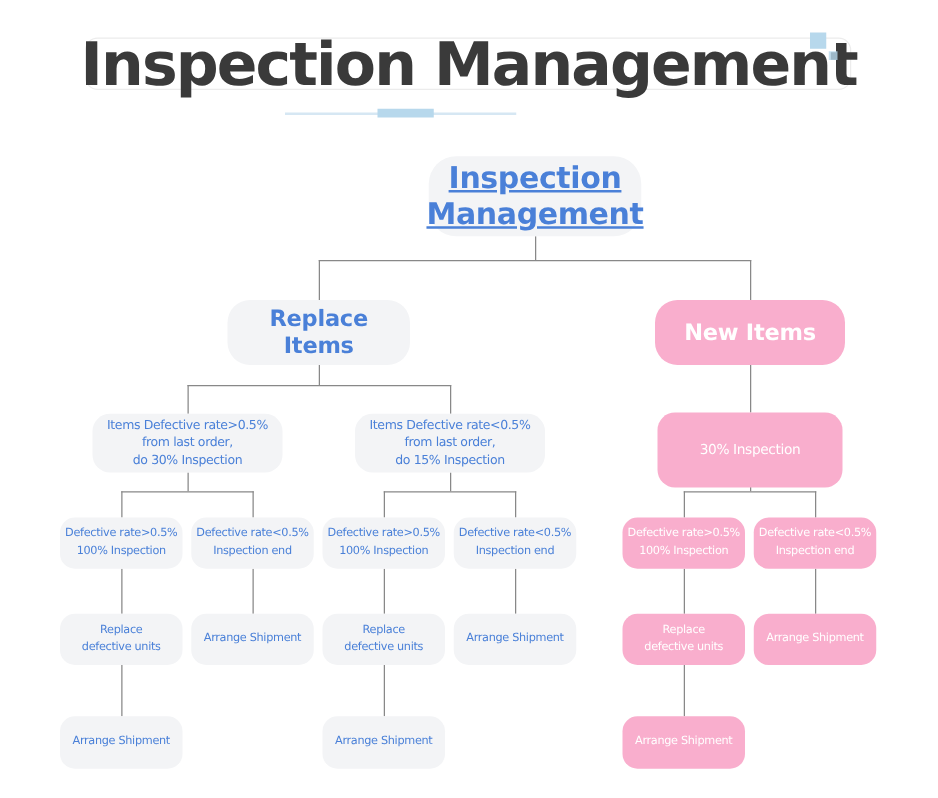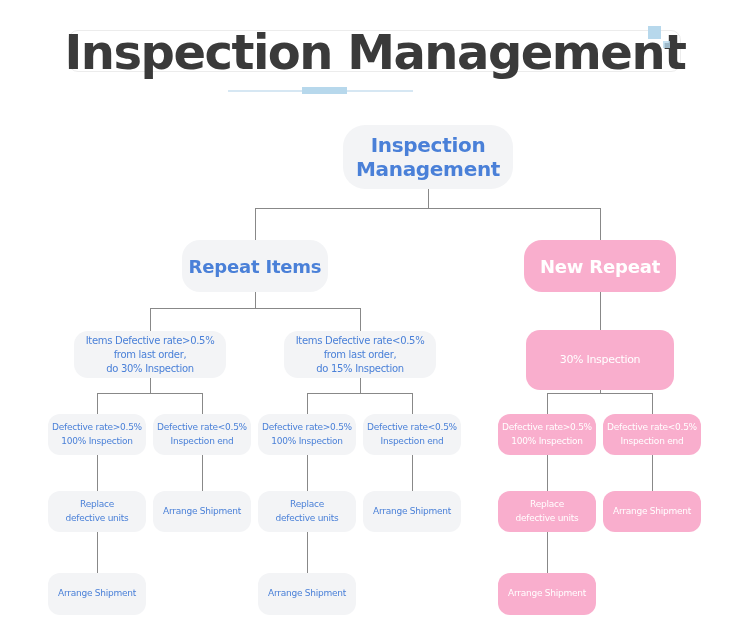--- a/index.html
+++ b/index.html
@@ -21,21 +21,21 @@
   .sq-small{position:absolute;left:663px;top:41px;width:7px;height:7px;background:var(--underline-dark,#b7d8ec);opacity:.8;z-index:3;}
   .underline-thin{position:absolute;left:228px;top:90px;width:185px;height:2px;background:var(--underline-light,#d6e7f3);}
   .underline-thick{position:absolute;left:302px;top:87px;width:45px;height:7px;background:var(--underline-dark,#b7d8ec);}
   
   .node{
     position:absolute;box-sizing:border-box;display:flex;align-items:center;justify-content:center;
     text-align:center;white-space:pre-line;padding:2px 4px;
   }
   .node.gray{background:var(--gray-fill,#f3f4f6);color:var(--blue-text,#4a80d8);}
   .node.pink{background:var(--pink-fill,#f9aecd);color:#ffffff;}
-  .lv1{font-size:20px;font-weight:bold;border-radius:22px;line-height:1.2;letter-spacing:-0.3px;}
+  .lv1{font-size:24px;font-weight:bold;border-radius:22px;line-height:1.2;letter-spacing:-0.3px;text-decoration:underline;}
   .lv2{font-size:18px;font-weight:bold;border-radius:18px;letter-spacing:-0.2px;}
   .lv3{font-size:10px;border-radius:14px;line-height:1.4;letter-spacing:-0.3px;}
   .lv4{font-size:9px;border-radius:12px;line-height:1.5;letter-spacing:-0.25px;}
   
   .line{position:absolute;background:var(--connector,#888888);}
 </style>
 </head>
 <body>
 
 <div id="canvas">
@@ -80,22 +80,22 @@
   <div class="line" style="left:547px;top:455px;width:1px;height:36px;"></div>
   <div class="line" style="left:652px;top:455px;width:1px;height:36px;"></div>
 
   <div class="line" style="left:97px;top:532px;width:1px;height:41px;"></div>
   <div class="line" style="left:307px;top:532px;width:1px;height:41px;"></div>
   <div class="line" style="left:547px;top:532px;width:1px;height:41px;"></div>
 
   <div class="node gray lv1" style="left:343px;top:125px;width:170px;height:64px;">Inspection
 Management</div>
 
-  <div class="node gray lv2" style="left:182px;top:240px;width:146px;height:52px;">Repeat Items</div>
-  <div class="node pink lv2" style="left:524px;top:240px;width:152px;height:52px;">New Repeat</div>
+  <div class="node gray lv2" style="left:182px;top:240px;width:146px;height:52px;">Replace Items</div>
+  <div class="node pink lv2" style="left:524px;top:240px;width:152px;height:52px;">New Items</div>
 
   <div class="node gray lv3" style="left:74px;top:331px;width:152px;height:47px;">Items Defective rate&gt;0.5%
 from last order,
 do 30% Inspection</div>
   <div class="node gray lv3" style="left:284px;top:331px;width:152px;height:47px;text-align:center;">Items Defective rate&lt;0.5%
 from last order,
 do 15% Inspection</div>
   <div class="node pink lv3" style="left:526px;top:330px;width:148px;height:60px;font-size:11px;">30% Inspection</div>
 
   <div class="node gray lv4" style="left:48px;top:414px;width:98px;height:41px;">Defective rate&gt;0.5%

